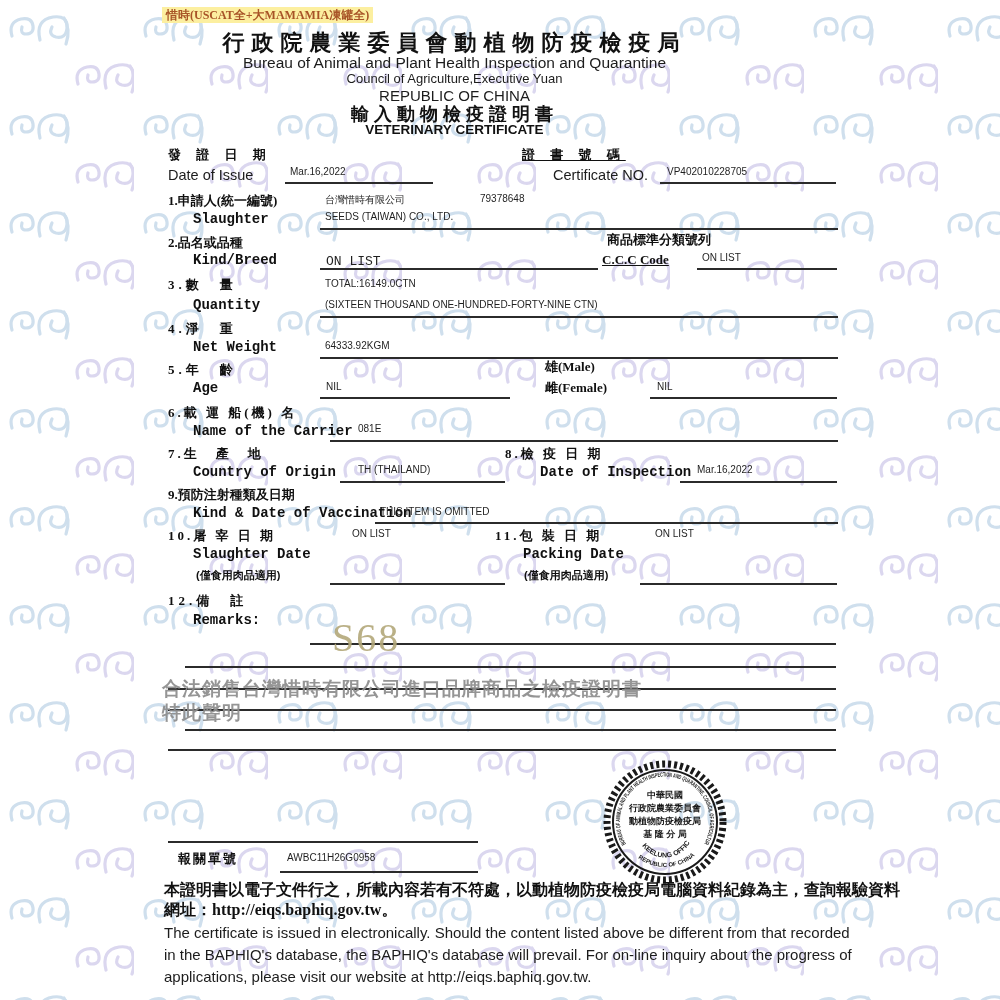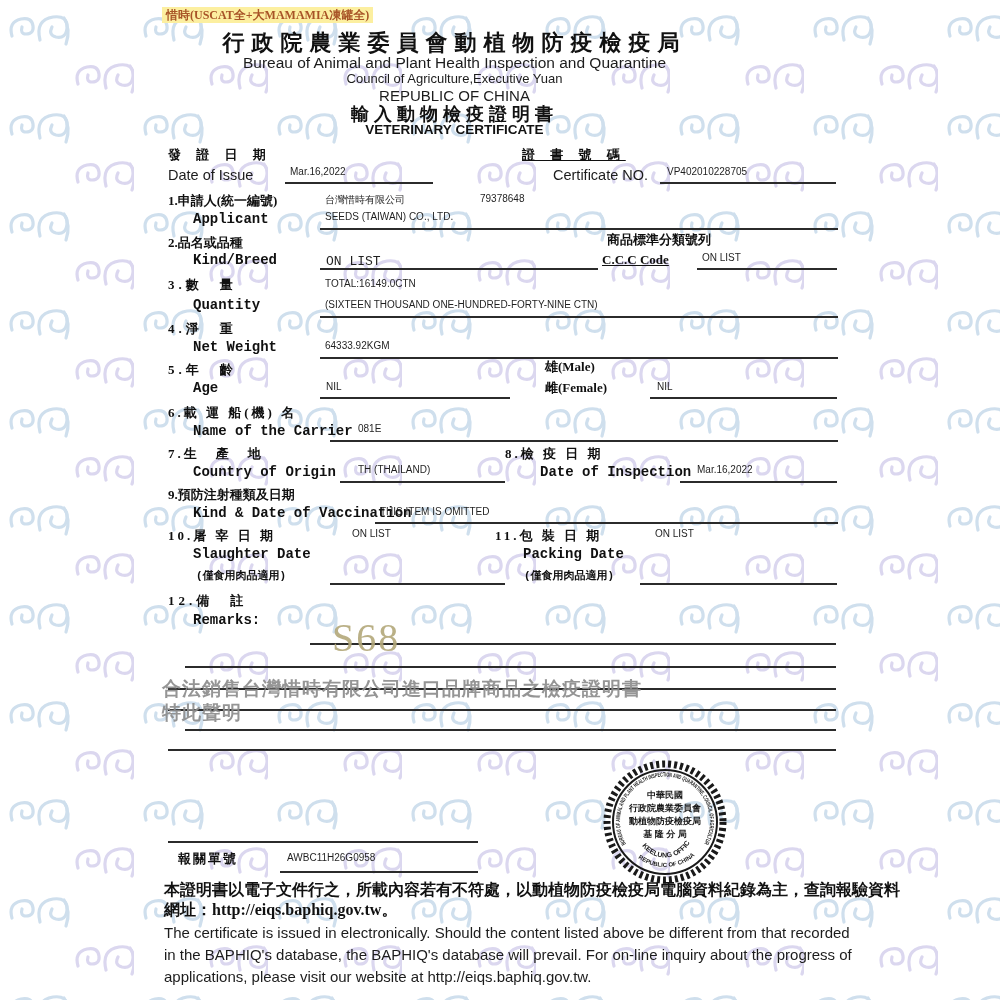--- a/index.html
+++ b/index.html
@@ -6,21 +6,21 @@
   .page {
     position:relative; width:1000px; height:1000px; background:#ffffff;
     font-family:"Liberation Sans", sans-serif; overflow:hidden;
   }
   .wm { position:absolute; left:0; top:0; z-index:0; }
   .content { position:absolute; left:0; top:0; width:1000px; height:1000px; z-index:1; }
   .pos { position:absolute; white-space:nowrap; }
   .center { left:0; width:909px; text-align:center; }
   .zh-title { font-family:"Liberation Serif", serif; font-weight:bold; color:#111; }
   .zh-label { font-family:"Liberation Serif", serif; font-weight:bold; font-size:13px; color:#101010; }
-  .zh-small { font-family:Liberation Mono, monospace; font-weight:bold; font-size:11px; color:#101010;text-align:right; }
+  .zh-small { font-family:Liberation Sans, sans-serif; font-weight:bold; font-size:11px; color:#101010;text-align:right; }
   .en-label { font-family:"Liberation Mono", monospace; font-weight:bold; font-size:14px; color:#101010; }
   .en-plain { font-size:14.5px; color:#1c1c1c; }
   .value { font-size:10px; color:#1f1f1f; }
   .value-mono { font-family:"Liberation Mono", monospace; font-size:13px; color:#1f1f1f; }
   .uline { position:absolute; height:0; border-bottom:2px solid #2b2b2b; }
   .topnote {
     background:#fcefa0; color:#a85427; font-weight:bold; font-size:12px;
     padding:1px 4px; font-family:"Liberation Serif", serif;
   }
   .stamp-gray {
@@ -73,21 +73,21 @@
     <div class="uline" style="left:285px; top:182px; width:148px;"></div>
 
     <div class="pos zh-label" style="left:522px; top:146px; letter-spacing:6px;text-decoration:underline;">證 書 號 碼</div>
     <div class="pos en-plain" style="left:553px; top:167px;">Certificate NO.</div>
     <div class="pos value" style="left:667px; top:166px;">VP402010228705</div>
     <div class="uline" style="left:660px; top:182px; width:176px;"></div>
 
     <div class="pos zh-label" style="left:168px; top:192px;">1.申請人(統一編號)</div>
     <div class="pos value" style="left:325px; top:193px;">台灣惜時有限公司</div>
     <div class="pos value" style="left:480px; top:193px;">79378648</div>
-    <div class="pos en-label" style="left:193px; top:211px;">Applicant</div>
+    <div class="pos en-label" style="left:193px; top:211px;">Slaughter</div>
     <div class="pos value" style="left:325px; top:211px;">SEEDS (TAIWAN) CO., LTD.</div>
     <div class="uline" style="left:320px; top:228px; width:518px;"></div>
 
     <div class="pos zh-label" style="left:168px; top:234px;">2.品名或品種</div>
     <div class="pos zh-label" style="left:607px; top:231px;">商品標準分類號列</div>
     <div class="pos en-label" style="left:193px; top:252px;">Kind/Breed</div>
     <div class="pos value-mono" style="left:326px; top:254px;">ON LIST</div>
     <div class="uline" style="left:320px; top:268px; width:278px;"></div>
     <div class="pos zh-label" style="left:602px; top:252px; font-family:'Liberation Serif',serif;text-decoration:underline;">C.C.C Code</div>
     <div class="pos value" style="left:702px; top:252px;">ON LIST</div>

